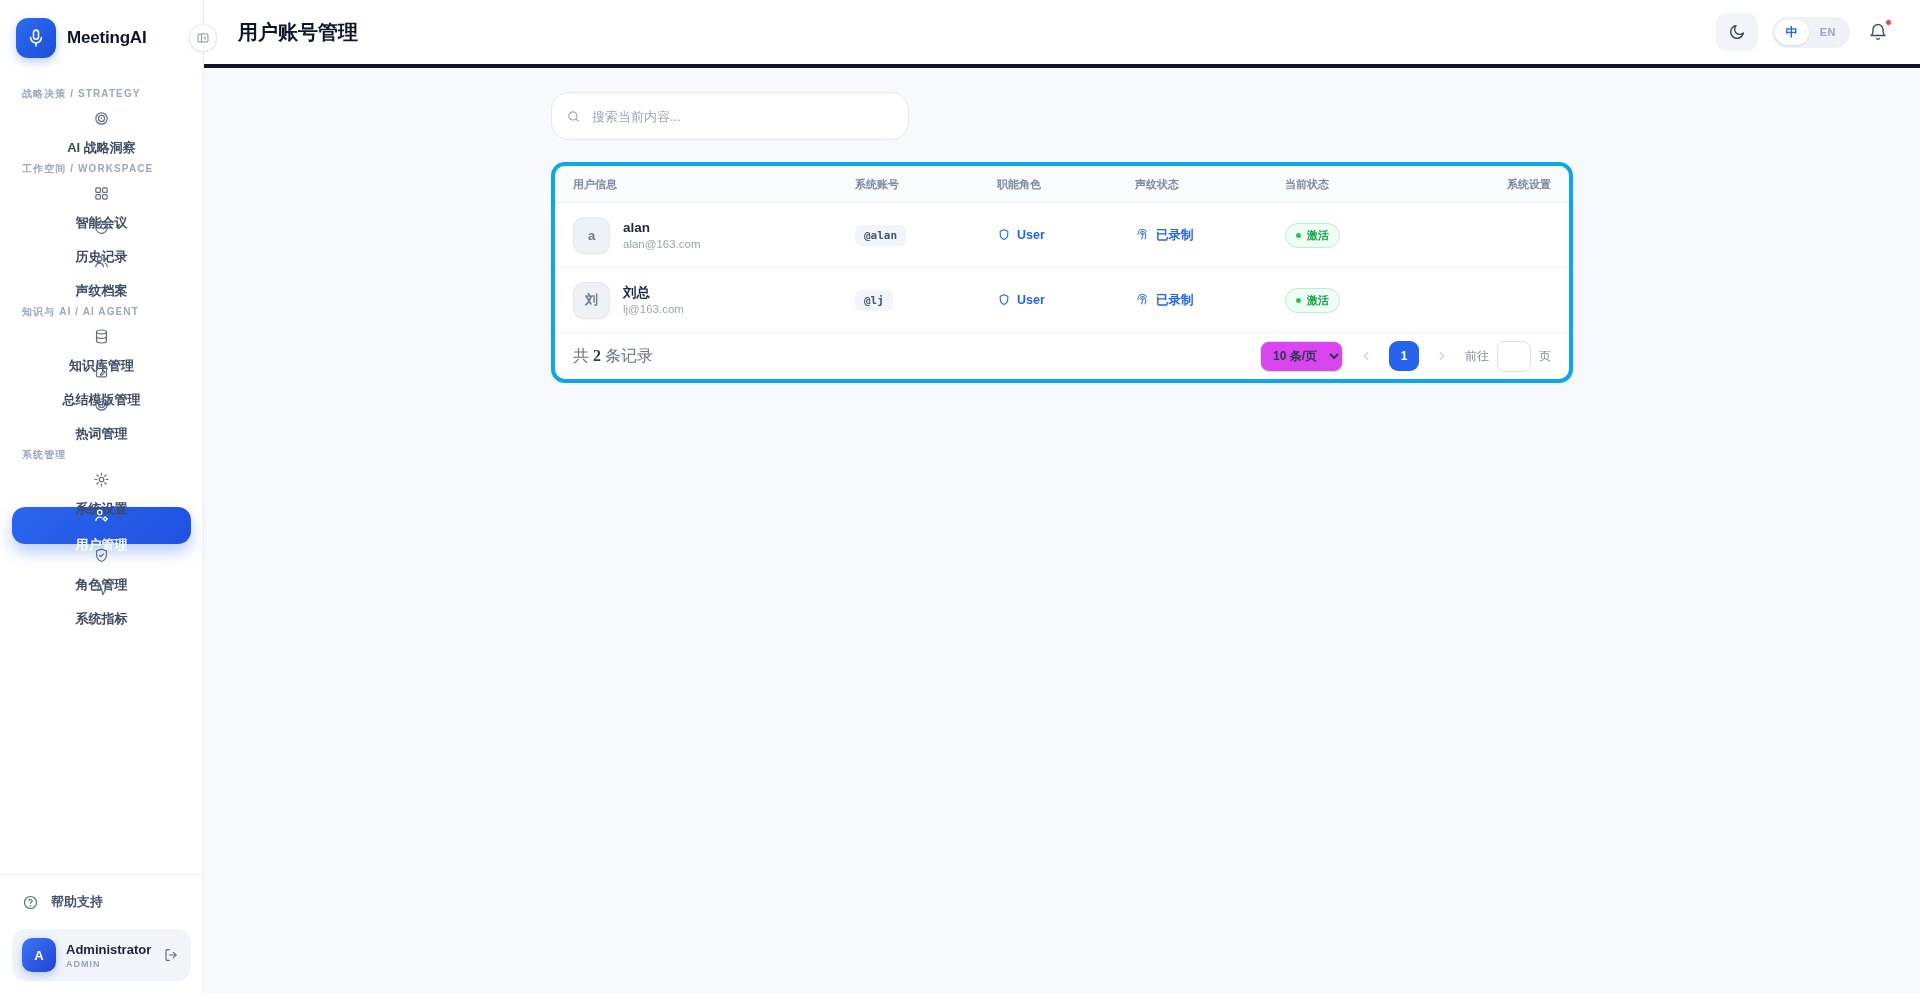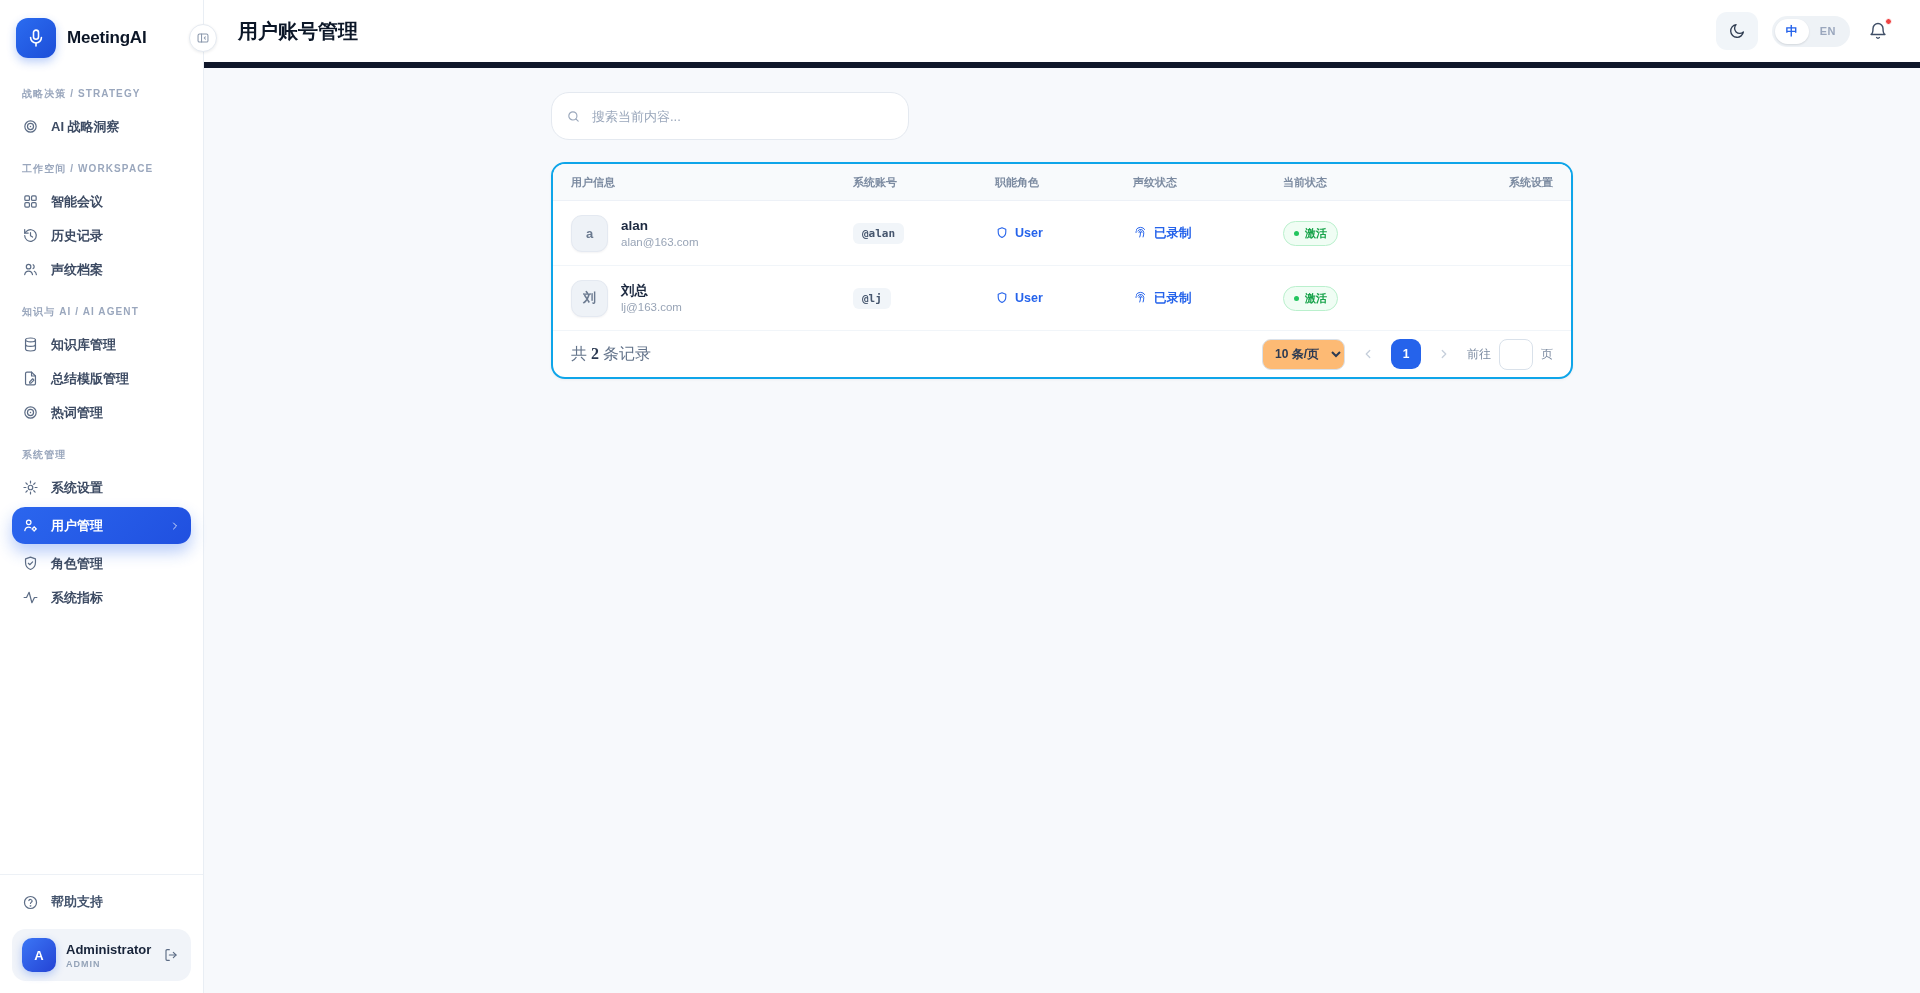--- a/index.html
+++ b/index.html
@@ -21,21 +21,21 @@
     box-shadow:0 4px 10px rgba(37,99,235,.30); }
   .logo-text { font-size:17px; font-weight:800; letter-spacing:-.2px; color:#0b1526; }
   .collapse-btn { position:absolute; top:24px; right:-14px; width:28px; height:28px;
     border-radius:50%; background:#fff; border:1px solid #e5eaf1; padding:0;
     box-shadow:0 1px 3px rgba(15,23,42,.08); color:#8a97ab; cursor:pointer;
     display:flex; align-items:center; justify-content:center; z-index:5; }
   .nav { padding:0 12px; }
   .nav-label { font-size:10px; font-weight:700; color:#9aa7bd; letter-spacing:1.1px;
     margin:19px 10px 9px; white-space:nowrap; }
   .nav-item { display:flex; align-items:center; gap:12px; height:33px; padding:0 10px;
-    border-radius:10px; color:#3d4b63; font-size:13px; font-weight:600; cursor:pointer; margin:1px 0; }
+    border-radius:10px; color:#3d4b63; font-size:13px; font-weight:600; cursor:pointer; margin:1px 0;flex-direction:column; }
   .nav-item .nico { display:flex; color:#5d6d86; }
   .nav-item.active { background:linear-gradient(135deg,#2b66ee,#2050e0); color:#fff;
     height:37px; border-radius:13px; box-shadow:0 8px 16px rgba(37,99,235,.32); margin:3px 0; }
   .nav-item.active .nico { color:#fff; }
   .nav-item .chev { margin-left:auto; color:rgba(255,255,255,.8); display:flex; }
   .sidebar-bottom { margin-top:auto; padding:0 12px 12px; }
   .sb-divider { border-top:1px solid #edf1f6; margin:0 -12px 10px; }
   .help-item { display:flex; align-items:center; gap:12px; height:34px; padding:0 10px;
     border-radius:10px; color:#44546d; font-size:13px; font-weight:600; cursor:pointer; }
   .help-item .nico { display:flex; color:#5d6d86; }
@@ -44,21 +44,21 @@
   .user-avatar { width:34px; height:34px; border-radius:10px; color:#fff; font-weight:700;
     font-size:13px; display:flex; align-items:center; justify-content:center;
     background:linear-gradient(135deg,#3b76f6,#2443d4); box-shadow:0 3px 8px rgba(37,99,235,.3); }
   .user-meta { flex:1; min-width:0; }
   .user-name { font-size:13px; font-weight:700; color:#18243a; }
   .user-role { font-size:9px; font-weight:700; color:#94a3b8; letter-spacing:1px; margin-top:2px; }
   .logout-btn { color:#5b6b84; background:none; border:none; cursor:pointer; display:flex; padding:2px; }
 
   
   .main { flex:1; display:flex; flex-direction:column; height:100%; min-width:0; }
-  .topbar { height:68px; min-height:68px; background:#fff; border-bottom:6px solid #0f172a;
+  .topbar { height:68px; min-height:68px; background:#fff; border-bottom:4px solid #0f172a;
     display:flex; align-items:center; justify-content:space-between; padding:0 30px 0 34px; }
   .topbar h1 { font-size:20px; font-weight:800; margin:0; color:#0c1728; }
   .topbar-right { display:flex; align-items:center; gap:14px; }
   .theme-btn { width:42px; height:38px; border-radius:11px; background:#f1f5f9; border:none;
     display:flex; align-items:center; justify-content:center; color:#2f3c51; cursor:pointer; }
   .lang-toggle { display:flex; align-items:center; background:#eef2f6; border-radius:999px; padding:3px; }
   .lang-chip { font-size:12px; font-weight:700; padding:4px 11px; border-radius:999px; cursor:pointer; }
   .lang-chip.on { background:#fff; color:#2563eb; box-shadow:0 1px 2px rgba(15,23,42,.12); }
   .lang-chip.off { color:#9aa7bd; font-size:11px; letter-spacing:.5px; }
   .bell-btn { position:relative; background:none; border:none; color:#3f4e66; display:flex;
@@ -77,21 +77,21 @@
     background:linear-gradient(135deg,#2b66ee,#1d53e4); box-shadow:0 8px 18px rgba(37,99,235,.30);
     margin-top:5px; font-family:inherit; }
   .search-box { margin-top:24px; width:358px; height:48px; background:#fff;
     border:1px solid #e4e9f0; border-radius:18px; display:flex; align-items:center; gap:9px;
     padding:0 14px; color:#9aa7bb; }
   .search-box input { border:none; outline:none; flex:1; font-size:13px; color:#334155;
     background:transparent; font-family:inherit; }
   .search-box input::placeholder { color:#9aa7bb; }
 
   
-  .card { margin-top:22px; background:#fff; border:2px solid #0ea5e9; border-radius:14px;
+  .card { margin-top:22px; background:#fff; border:4px solid #0ea5e9; border-radius:14px;
     box-shadow:0 1px 3px rgba(16,24,40,.05); overflow:hidden; }
   .grid { display:grid; grid-template-columns:282px 142px 138px 150px 1fr 92px;
     align-items:center; padding:0 18px; }
   .thead { height:37px; background:#f8fafc; border-bottom:1px solid #edf1f7; }
   .th { font-size:11px; font-weight:700; color:#7c8ba1; }
   .th.right { text-align:right; }
   .trow { height:65px; border-bottom:1px solid #f1f5f9; }
   .user-cell { display:flex; align-items:center; gap:13px; }
   .row-avatar { width:37px; height:37px; border-radius:11px; background:#eef2f7;
     border:1px solid #e4e9f1; color:#6b7a90; font-size:13px; font-weight:700;
@@ -106,21 +106,21 @@
     border:1px solid #baf0cd; color:#17a34a; border-radius:999px; padding:4px 10px;
     font-size:11px; font-weight:700; }
   .badge-dot { width:5px; height:5px; border-radius:50%; background:#22c55e; }
   .actions-cell { text-align:right; }
 
   .tfoot { height:46px; display:flex; align-items:center; justify-content:space-between; padding:0 18px; }
   .total-text { font-size:16px; color:#64748b;font-family:Liberation Serif, serif; }
   .total-text .cnt { color:#2c3a52; font-weight:700; margin:0 4px; }
   .pager { display:flex; align-items:center; gap:8px; }
   .page-size { height:31px; border:1px solid #d9e1ea; border-radius:9px; font-size:12px;
-    color:#2c3a52; font-weight:600; padding:0 8px; background:#fdba74; font-family:inherit; }
+    color:#2c3a52; font-weight:600; padding:0 8px; background:#d946ef; font-family:inherit; }
   .pg-btn { width:30px; height:30px; display:flex; align-items:center; justify-content:center;
     background:none; border:none; color:#c6cfdb; padding:0; }
   .pg-current { width:30px; height:30px; border-radius:9px; background:#2563eb; color:#fff;
     font-size:12px; font-weight:700; display:flex; align-items:center; justify-content:center; }
   .goto-label,.page-unit { font-size:12px; color:#7c8ba1; }
   .goto-input { width:34px; height:31px; border:1px solid #d9e1ea; border-radius:8px;
     text-align:center; font-size:12px; font-family:inherit; outline:none; }
   svg { display:block; }
 </style>
 </head>

